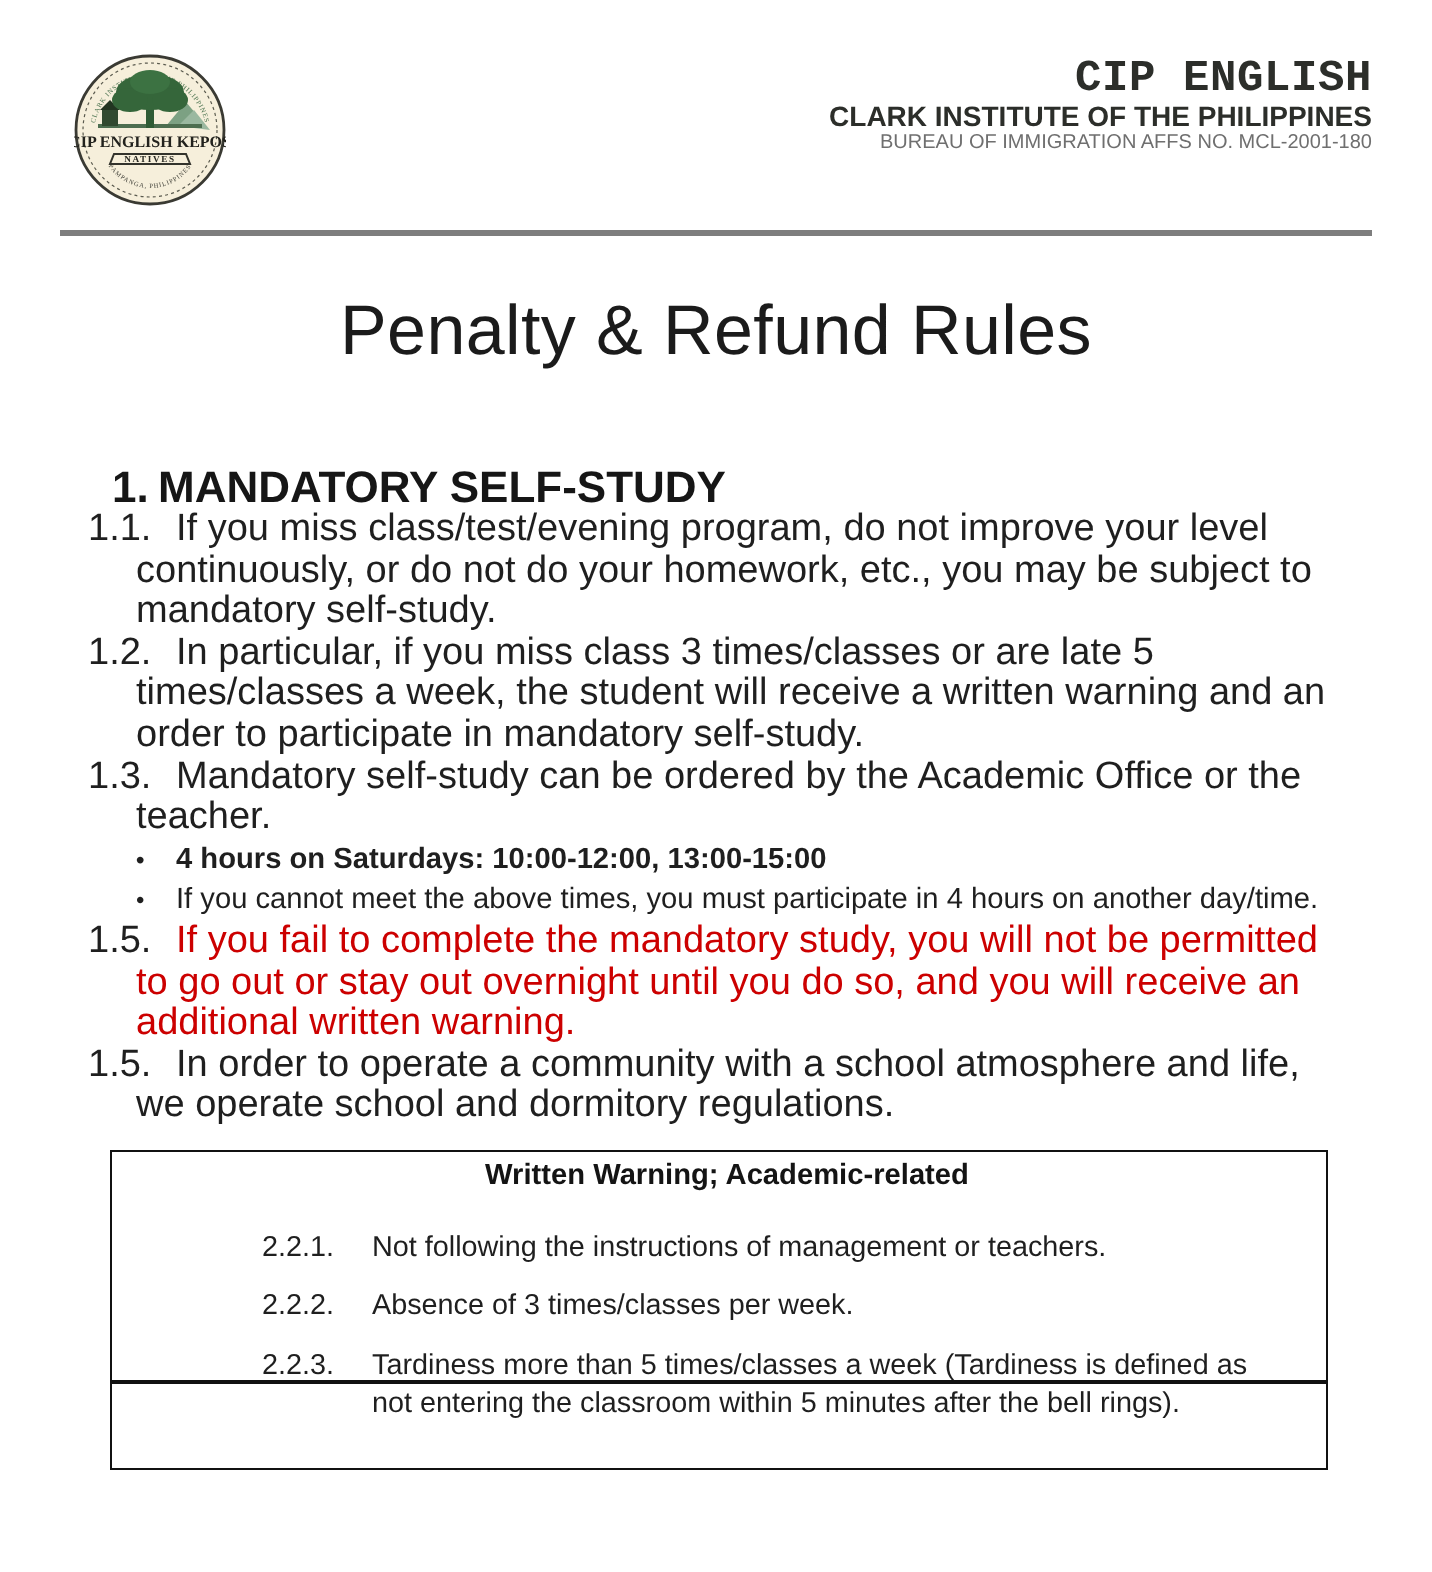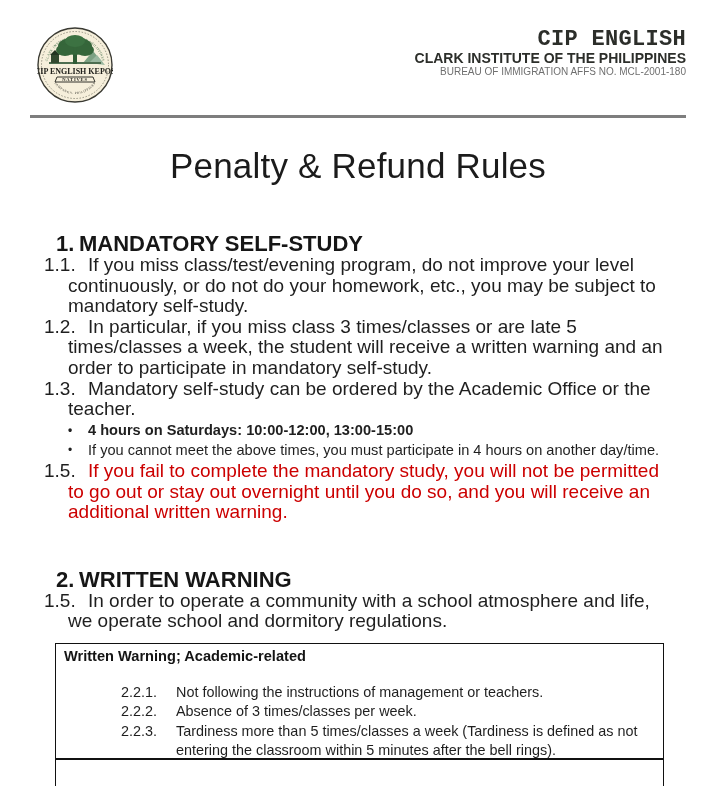--- a/index.html
+++ b/index.html
@@ -28,23 +28,23 @@
   .red { color: #cc0000; }
   .bold { font-weight: 700; }
   .bullets { padding-left: 20px; }
   p.bul { margin: 0; font-size: 14.6px; line-height: 20.6px; }
   .bmark { display: inline-block; width: 20px; margin-left: -20px; font-size: 12px; vertical-align: top; line-height: 20.6px; }
   
   .warnbox {
     position: relative; margin: 11px 0 0 55px; width: 609px; height: 160px;
     border: 1.5px solid #111111; overflow: visible;
   }
-  .wb-title { padding: 3px 0 0 8px; font-size: 14.6px; font-weight: 700; color: #141414; line-height: 19px; }
+  .wb-title { padding: 3px 0 0 8px; font-size: 14.6px; font-weight: 700; color: #141414; line-height: 19px; text-align: center; }
   .wb-items { margin-top: 17px; padding-left: 120px; padding-right: 14px; }
-  p.wit { margin: 0; font-size: 14.4px; line-height: 19.4px; color: #1f1f1f; }
+  p.wit { margin: 10px; font-size: 14.4px; line-height: 19.4px; color: #1f1f1f; }
   .wnum { display: inline-block; width: 55px; margin-left: -55px; vertical-align: top; }
   .wb-sep { position: absolute; left: -1px; right: -1px; top: 114.5px; height: 1.5px; background: #111111; }
 </style>
 </head>
 <body>
 
 <div class="page">
 
   <header class="hdr">
     <div class="logo">
@@ -98,21 +98,20 @@
     <p class="it"><span class="num">1.1.</span><span>If you miss class/test/evening program, do not improve your level continuously, or do not do your homework, etc., you may be subject to mandatory self-study.</span></p>
     <p class="it"><span class="num">1.2.</span><span>In particular, if you miss class 3 times/classes or are late 5 times/classes a week, the student will receive a written warning and an order to participate in mandatory self-study.</span></p>
     <p class="it"><span class="num">1.3.</span><span>Mandatory self-study can be ordered by the Academic Office or the teacher.</span></p>
     <div class="bullets">
       <p class="bul bold"><span class="bmark">•</span><span>4 hours on Saturdays: 10:00-12:00, 13:00-15:00</span></p>
       <p class="bul"><span class="bmark">•</span><span>If you cannot meet the above times, you must participate in 4 hours on another day/time.</span></p>
     </div>
     <p class="it"><span class="num">1.5.</span><span class="red">If you fail to complete the mandatory study, you will not be permitted to go out or stay out overnight until you do so, and you will receive an additional written warning.</span></p>
   </div>
 
-  <h2><span class="h-num">2.</span><span>WRITTEN WARNING</span></h2>
   <div class="items">
     <p class="it"><span class="num">1.5.</span><span>In order to operate a community with a school atmosphere and life, we operate school and dormitory regulations.</span></p>
   </div>
 
   <div class="warnbox">
     <div class="wb-title">Written Warning; Academic-related</div>
     <div class="wb-items">
       <p class="wit"><span class="wnum">2.2.1.</span><span>Not following the instructions of management or teachers.</span></p>
       <p class="wit"><span class="wnum">2.2.2.</span><span>Absence of 3 times/classes per week.</span></p>
       <p class="wit"><span class="wnum">2.2.3.</span><span>Tardiness more than 5 times/classes a week (Tardiness is defined as not entering the classroom within 5 minutes after the bell rings).</span></p>

